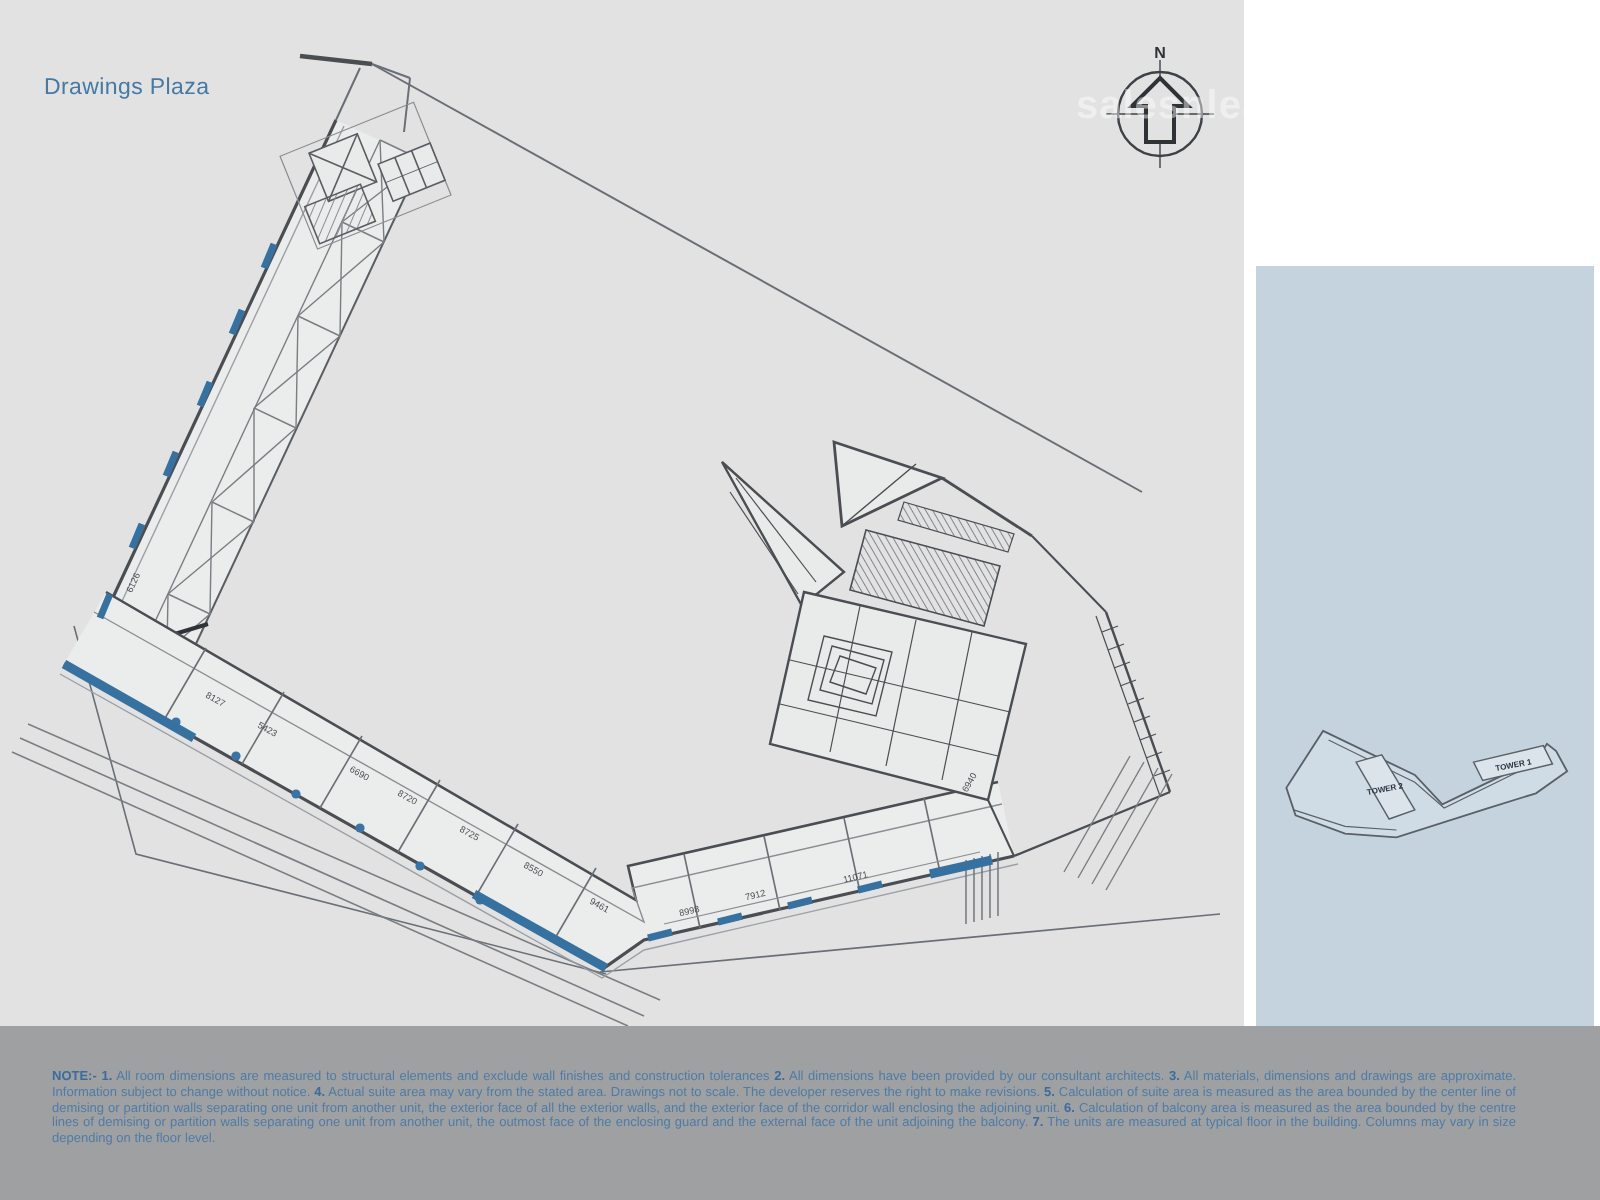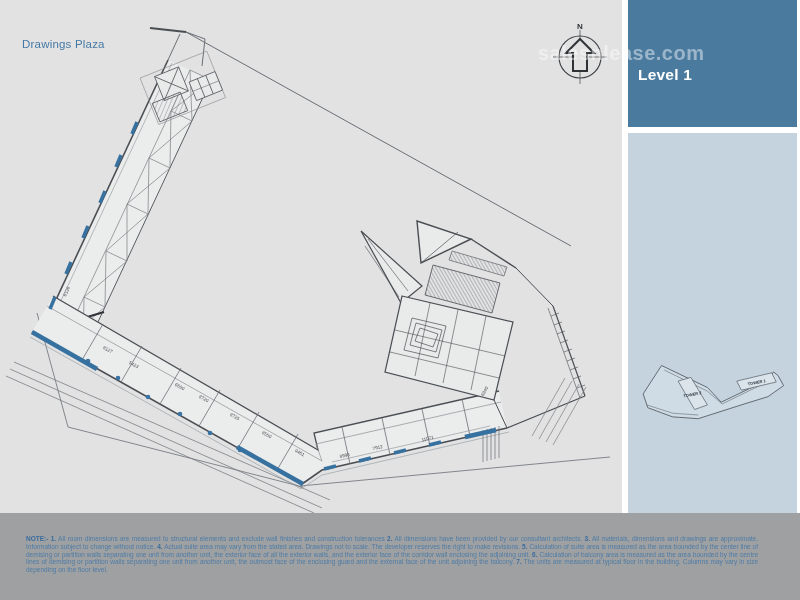--- a/index.html
+++ b/index.html
@@ -223,23 +223,20 @@
       <g>
         <circle cx="580" cy="57" r="21" fill="none" stroke="#3e4246" stroke-width="1.2"></circle>
         <line x1="580" y1="30" x2="580" y2="84" stroke="#3e4246" stroke-width="0.7"></line>
         <line x1="553" y1="57" x2="607" y2="57" stroke="#3e4246" stroke-width="0.7"></line>
         <path d="M580,39 L594,53 L587,53 L587,71 L573,71 L573,53 L566,53 Z" fill="#e2e2e3" stroke="#2f3337" stroke-width="2"></path>
         <text x="580" y="29" text-anchor="middle" font-size="8" font-weight="bold" fill="#2f3337">N</text>
       </g>
     </svg>
   </div>
 
-  <div class="sidebar-top">
-    <div class="level-label">Level 1</div>
-  </div>
 
   <div class="sidebar-panel">
     <svg class="minimap" width="156" height="84" viewBox="0 0 170 90">
       <g stroke="#5a6068" fill="#cfdce5" stroke-width="1">
         <polygon points="30,15 80,39 95,55 147,30 152,22 157,26 163,37 146,49 120,57 70,73 42,71 15,61 10,46"></polygon>
         <polyline points="33,20 80,43 96,57 145,33" fill="none" stroke-width="0.6"></polyline>
         <polyline points="14,58 42,67 70,69" fill="none" stroke-width="0.6"></polyline>
       </g>
       <polygon points="112,32 150,23 155,33 117,42" fill="#dbe4eb" stroke="#5a6068" stroke-width="0.8"></polygon>
       <polygon points="48,32 62,28 80,58 66,63" fill="#dbe4eb" stroke="#5a6068" stroke-width="0.8"></polygon>

